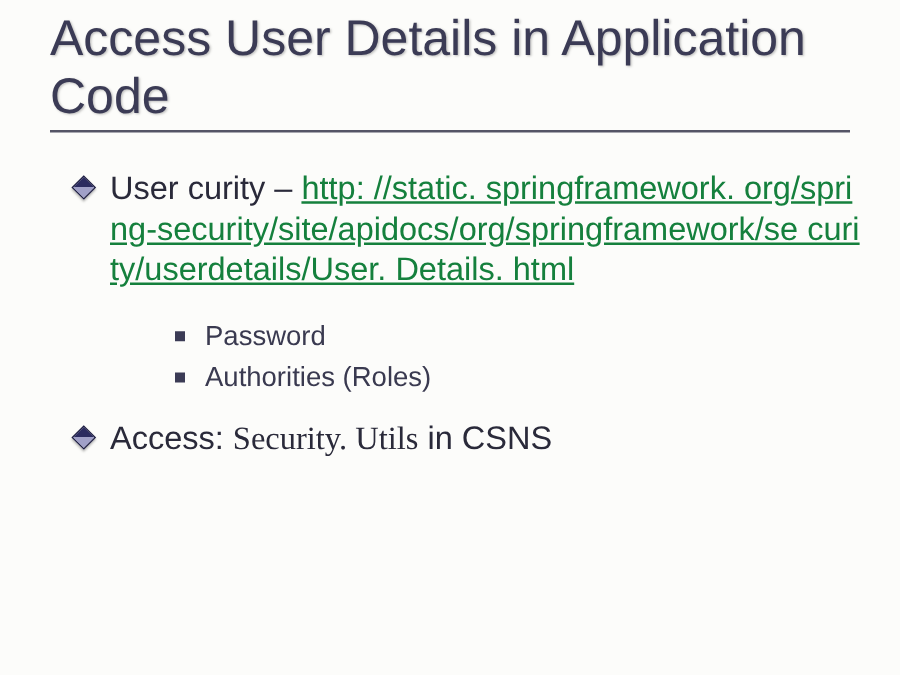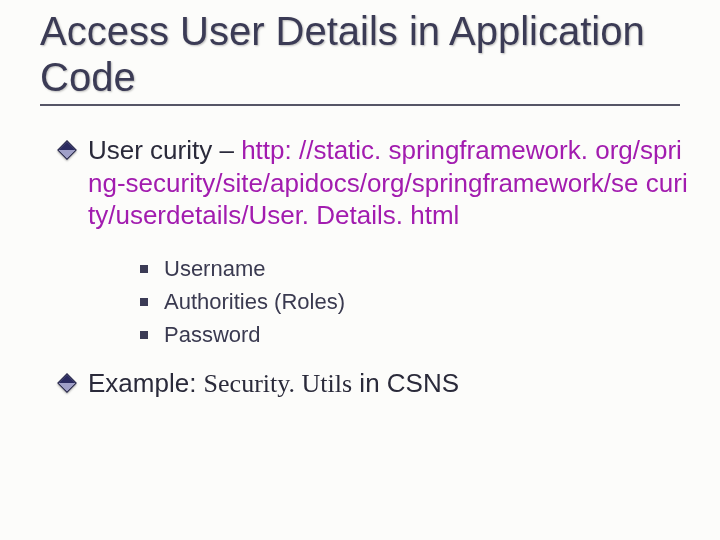--- a/index.html
+++ b/index.html
@@ -55,21 +55,22 @@
     left: 0;
     top: 9px;
     width: 12px;
     height: 12px;
     transform: rotate(45deg);
     background: linear-gradient(135deg, #2b2b60 0%, #2b2b60 50%, #a0a0c8 50%, #a0a0c8 100%);
     border: 1px solid #1a1a40;
     box-shadow: 1px 1px 2px rgba(0,0,0,0.3);
   }
   .link {
-    color: #a21caf;
+    color: #15803d;
+    text-decoration: underline;
     word-break: break-all;
   }
   ul.level2 {
     list-style: none;
     padding-left: 52px;
     margin: 20px 0 16px 0;
   }
   ul.level2 > li {
     position: relative;
     padding-left: 24px;
@@ -101,34 +102,30 @@
     <ul class="level1">
 
       <li>
         <span class="diamond"></span>
         <span>User curity – </span>
         <span class="link">http: //static. springframework. org/spring-security/site/apidocs/org/springframework/se curity/userdetails/User. Details. html</span>
 
         <ul class="level2">
           <li>
             <span class="sq"></span>
-            <span>Username</span>
+            <span>Password</span>
           </li>
           <li>
             <span class="sq"></span>
             <span>Authorities (Roles)</span>
-          </li>
-          <li>
-            <span class="sq"></span>
-            <span>Password</span>
           </li>
         </ul>
       </li>
 
       <li>
         <span class="diamond"></span>
-        <span>Example: </span><span class="mono">Security. Utils</span><span> in CSNS</span>
+        <span>Access: </span><span class="mono">Security. Utils</span><span> in CSNS</span>
       </li>
 
     </ul>
   </div>
 
 </div>
 
 </body></html>

